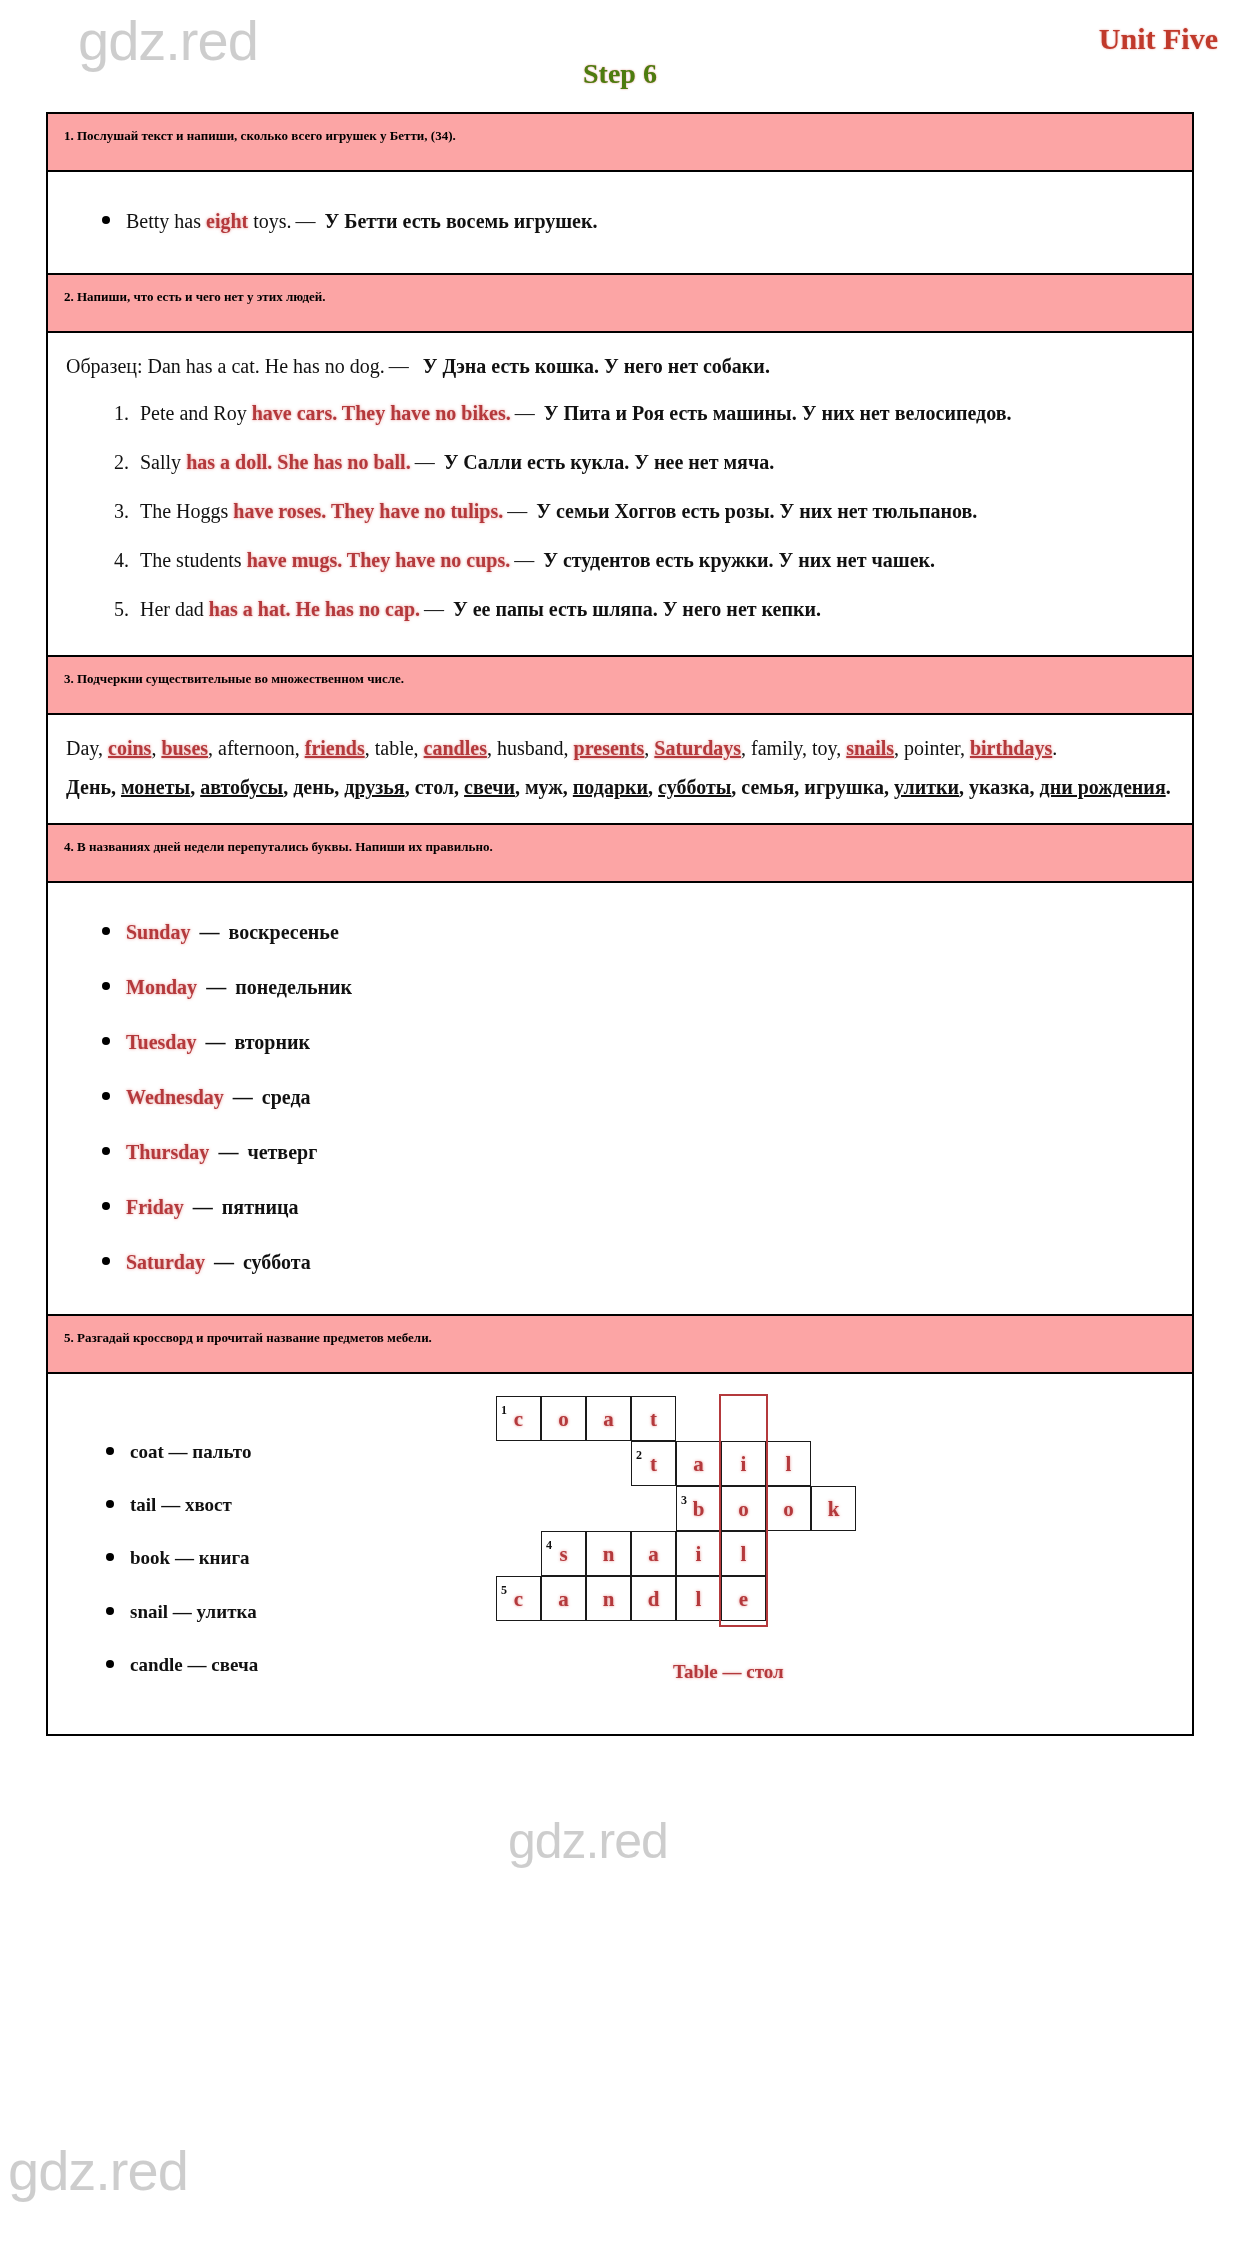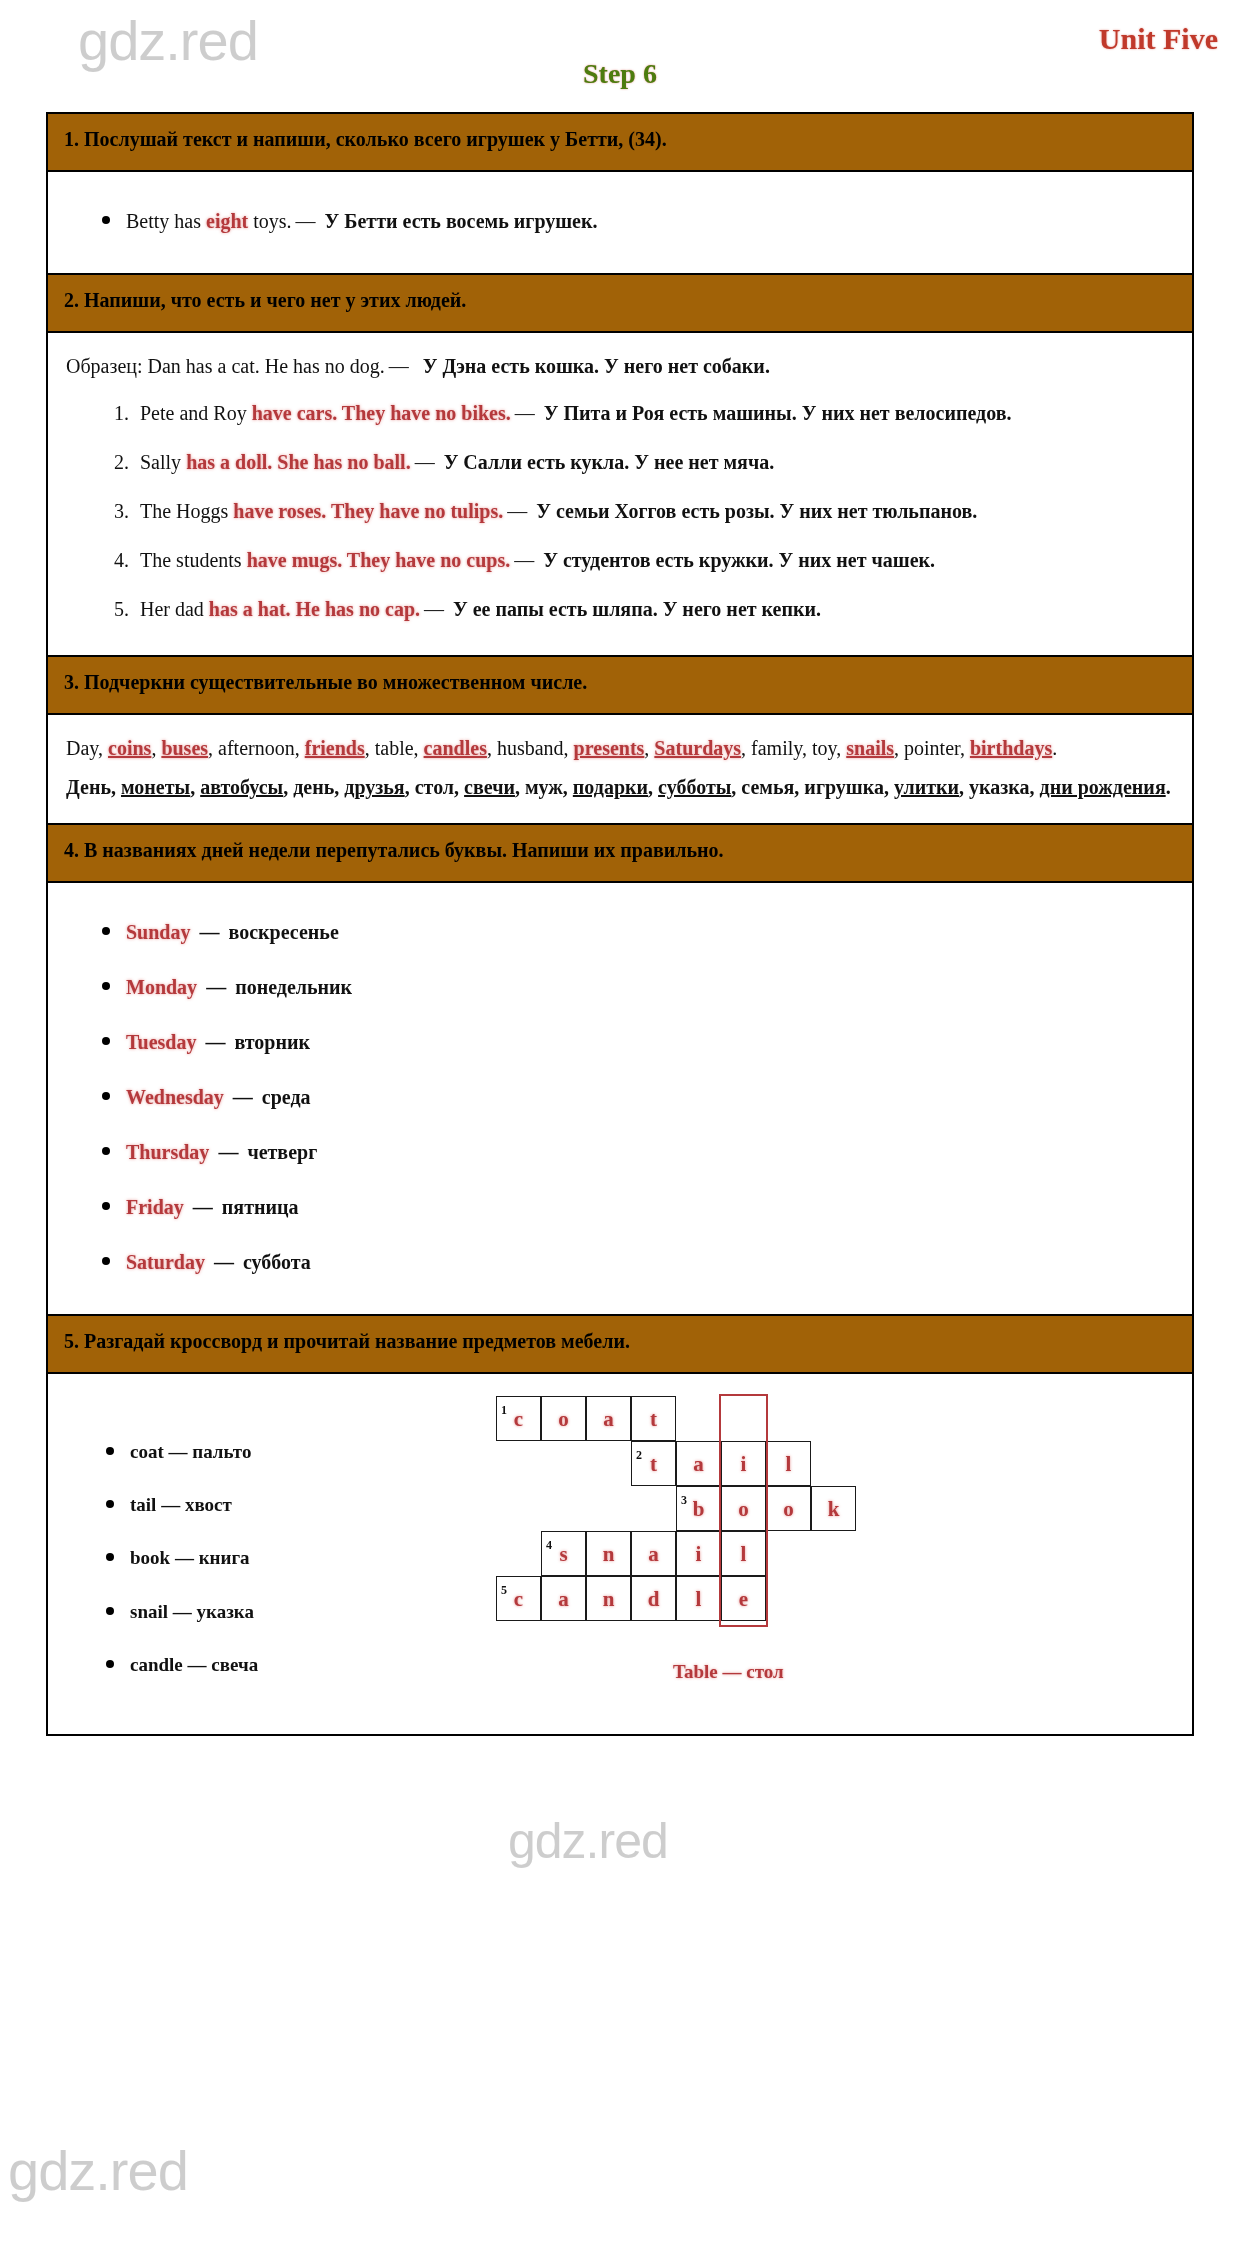--- a/index.html
+++ b/index.html
@@ -51,25 +51,25 @@
   .sheet {
     position: absolute;
     left: 46px;
     top: 112px;
     width: 1148px;
     border: 2px solid #000;
     background: #fff;
   }
 
   .task-head {
-    background: #a16207;
+    background: #fca5a5;
     border-bottom: 2px solid #000;
     padding: 14px 16px 18px 16px;
     font-weight: bold;
-    font-size: 20px;
+    font-size: 13px;
     color: #000;
     min-height: 58px;
   }
   .task-body {
     padding: 14px 18px 16px 18px;
     border-bottom: 2px solid #000;
     font-size: 20px;
     line-height: 1.95;
     color: #111;
   }
@@ -210,21 +210,21 @@
   </div>
 
   <div class="task-head">5. Разгадай кроссворд и прочитай название предметов мебели.</div>
   <div class="task-body last">
     <div class="ex5-wrap">
       <div class="ex5-left">
         <ul class="bullets" id="task5-words">
             <li>coat — пальто</li>
             <li>tail — хвост</li>
             <li>book — книга</li>
-            <li>snail — указка</li>
+            <li>snail — улитка</li>
             <li>candle — свеча</li>
           </ul>
       </div>
       <div class="ex5-right">
         <div class="cw" id="crossword">
             <div class="cw-cell" style="left: 60px; top: 8px;">
               <span class="num">1</span>
               <span class="ltr">c</span>
             </div>
             <div class="cw-cell" style="left: 105px; top: 8px;">

